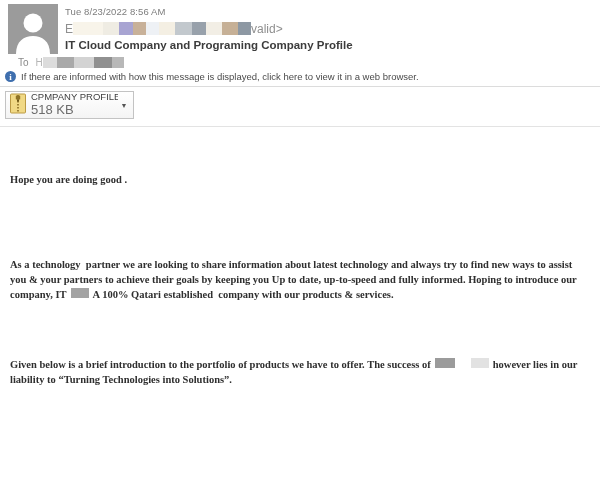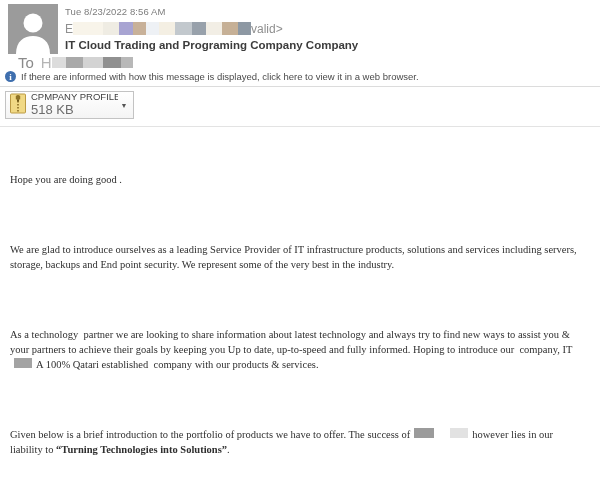--- a/index.html
+++ b/index.html
@@ -14,21 +14,21 @@
   .mail-header { position: relative; padding: 4px 8px 0 8px; height: 68px; }
   .avatar {
     position: absolute; left: 8px; top: 4px; width: 50px; height: 50px;
     background: #9b9b9b; overflow: hidden; cursor: default;
   }
   .avatar svg { display: block; }
   .hdr-text { margin-left: 57px; }
   .hdr-date { font-size: 9.5px; color: #7d7d7d; padding-top: 2px; letter-spacing: .1px; }
   .hdr-from { margin-top: 4px; height: 15px; display: flex; align-items: center; font-size: 12px; color: #8f8f8f; }
   .hdr-subject { margin-top: 3px; font-size: 11.5px; font-weight: bold; color: #3c3c3c; }
-  .to-line { display: flex; align-items: center; margin: 5px 0 16px 10px; font-size: 15px; color: #8a8a8a; height: 12px; }
+  .to-line { display: flex; align-items: center; margin: 5px 0 16px 10px; font-size: 10px; color: #8a8a8a; height: 12px; }
   .to-prefix { color: #b5b5b5; margin-left: 7px; }
 
   
   .redact { display: inline-flex; align-items: center; }
   .redact .rblock { display: inline-block; height: 13px; }
   .redact.small .rblock { height: 11px; }
   .redact.inline { margin: 0 4px; vertical-align: baseline; }
   .redact.inline .rblock { height: 10px; }
   .gap6 { display: inline-block; width: 8px; }
 
@@ -57,21 +57,21 @@
   .attach-name { font-size: 9.5px; color: #3f3f3f; white-space: nowrap; }
   .attach-size { font-size: 13px; color: #6d6d6d; }
   .attach-caret { flex: 0 0 12px; font-size: 7px; color: #555; text-align: center; cursor: pointer; }
 
   
   .mail-body {
     font-family: "Liberation Serif", serif;
     font-size: 10.5px; line-height: 15px; color: #2f2f2f;
     padding: 15px 10px 0 10px; width: 598px; white-space: pre-wrap;
   }
-  .mail-body p { margin: 0 0 10px 0; }
+  .mail-body p { margin: 0 0 10px 0; font-weight: bold; }
 </style>
 </head>
 <body>
 
 <div class="mail-header">
   <div class="avatar">
     <span>
       <svg width="50" height="50" viewBox="0 0 50 50">
         <rect x="0" y="0" width="50" height="50" fill="#9b9b9b"></rect>
         <circle cx="25" cy="19" r="9.5" fill="#ffffff"></circle>
@@ -91,21 +91,21 @@
           <span class="rblock" style="background: rgb(238, 241, 245); width: 13px;"></span>
           <span class="rblock" style="background: rgb(244, 239, 227); width: 16px;"></span>
           <span class="rblock" style="background: rgb(194, 200, 205); width: 17px;"></span>
           <span class="rblock" style="background: rgb(152, 161, 171); width: 14px;"></span>
           <span class="rblock" style="background: rgb(242, 238, 229); width: 16px;"></span>
           <span class="rblock" style="background: rgb(198, 176, 150); width: 16px;"></span>
           <span class="rblock" style="background: rgb(141, 152, 163); width: 13px;"></span>
         </span>
       <span>valid&gt;</span>
     </div>
-    <div class="hdr-subject">IT Cloud Trading and Programing Company Company</div>
+    <div class="hdr-subject">IT Cloud Company and Programing Company Profile</div>
   </div>
   <div class="to-line">
     <span>To</span>
     <span class="to-prefix">H</span>
     <span class="redact small">
         <span class="rblock" style="background: rgb(220, 220, 220); width: 14px;"></span>
         <span class="rblock" style="background: rgb(169, 169, 169); width: 17px;"></span>
         <span class="rblock" style="background: rgb(211, 211, 211); width: 20px;"></span>
         <span class="rblock" style="background: rgb(144, 144, 144); width: 18px;"></span>
         <span class="rblock" style="background: rgb(184, 184, 184); width: 12px;"></span>
@@ -132,21 +132,20 @@
       <div class="attach-name">CPMPANY PROFILE.zip</div>
       <div class="attach-size">518 KB</div>
     </span>
     <span class="attach-caret">▼</span>
   </div>
 </div>
 
 <div class="mail-body">
   <p>Hope you are doing good .</p>
 
-  <p>We are glad to introduce ourselves as a leading Service Provider of IT infrastructure products, solutions and services including servers, storage, backups and End point security. We represent some of the very best in the industry.</p>
 
   <p><span>As a technology  partner we are looking to share information about latest technology and always try to find new ways to assist you &amp; your partners to achieve their goals by keeping you Up to date, up-to-speed and fully informed. Hoping to introduce our  company, IT</span><span class="redact inline"><span class="rblock" style="background: rgb(163, 163, 163); width: 18px;"></span></span><span>A 100% Qatari established  company with our products &amp; services.</span></p>
 
   <p><span>Given below is a brief introduction to the portfolio of products we have to offer. The success of</span><span class="redact inline"><span class="rblock" style="background: rgb(155, 155, 155); width: 20px;"></span></span><span class="gap6"></span><span class="redact inline"><span class="rblock" style="background: rgb(226, 226, 226); width: 18px;"></span></span><span>however lies in our liability to </span><strong>“Turning Technologies into Solutions”</strong><span>.</span></p>
 
   
 
   
 
   

